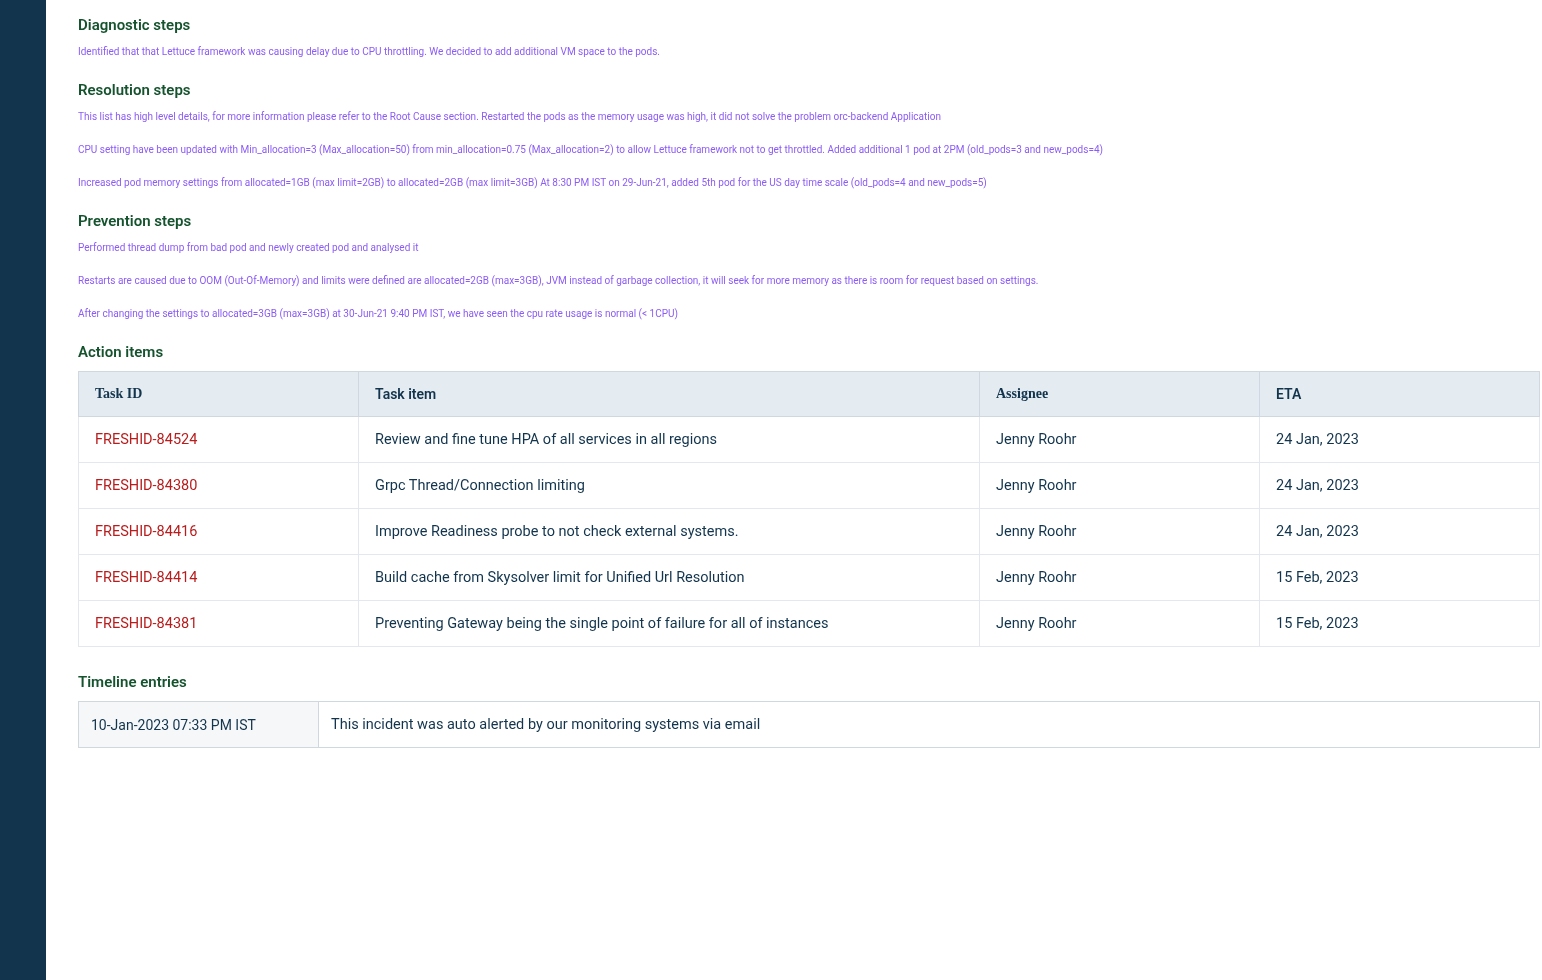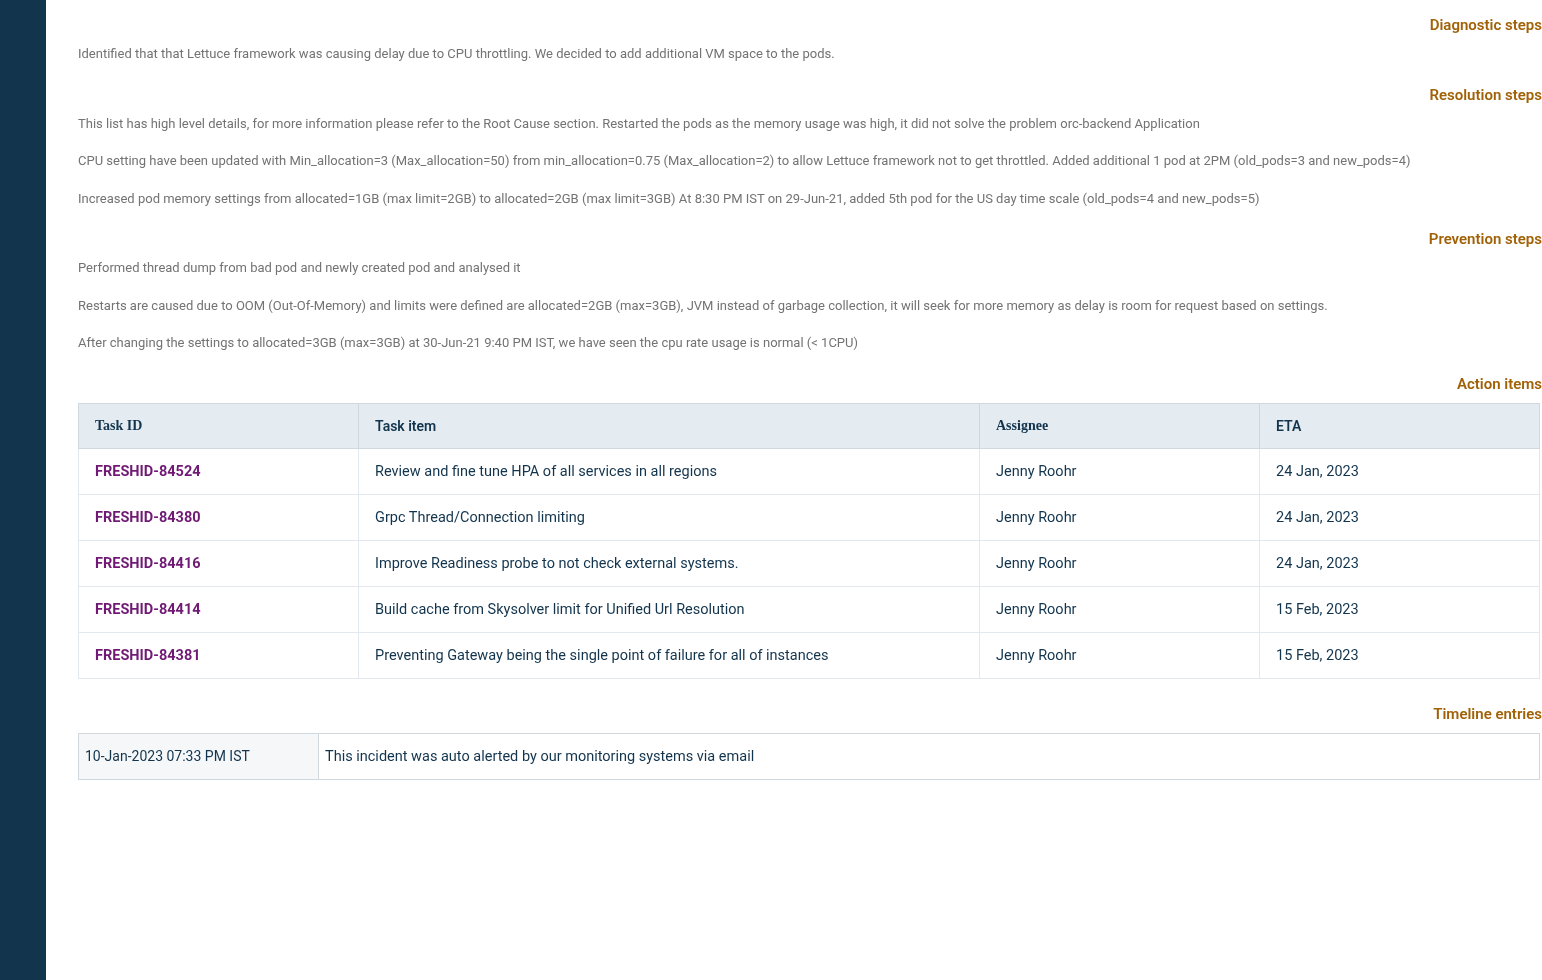--- a/index.html
+++ b/index.html
@@ -18,30 +18,29 @@
     flex-shrink: 0;
   }
   .content {
     flex: 1;
     padding: 10px 0 30px 32px;
     overflow-y: auto;
   }
   h4.section-heading {
     font-size: 15px;
     font-weight: 600;
-    color: #a16207;
+    color: #14532d;
     margin-top: 22px;
     margin-bottom: 10px;
-    text-align: right;
   }
   h4.section-heading:first-child { margin-top: 6px; }
   .para {
-    font-size: 13px;
+    font-size: 10px;
     line-height: 1.5;
-    color: #737373;
+    color: #8b5cf6;
     margin-bottom: 18px;
     max-width: 1470px;
   }
   table.action-table {
     border-collapse: collapse;
     width: calc(100% - 2px);
     margin-top: 6px;
     margin-bottom: 26px;
     border: 1px solid #cfd7df;
     font-size: 14.5px;
@@ -55,38 +54,38 @@
     border: 1px solid #cfd7df;
     font-size: 14px;
   }
   table.action-table td {
     padding: 14px 16px;
     border: 1px solid #e2e8ed;
     color: #12344d;
     font-size: 14.5px;
   }
   table.action-table td a {
-    color: #701a75;
+    color: #b91c1c;
     text-decoration: none;
-    font-weight: 700;
+    font-weight: 400;
     margin-top: 16px;
   }
   .col-task-id   { width: 280px; font-family: Liberation Serif, serif; }
   .col-task-item { width: auto; }
   .col-assignee  { width: 280px; font-family: Liberation Serif, serif; }
   .col-eta       { width: 280px; }
   table.timeline-table {
     border-collapse: collapse;
     width: calc(100% - 2px);
     margin-top: 6px;
     font-size: 14.5px;
   }
   table.timeline-table td {
     border: 1px solid #cfd7df;
-    padding: 14px 6px;
+    padding: 14px 12px;
     color: #12344d;
   }
   table.timeline-table td.ts {
     background: #f5f7f9;
     width: 240px;
     font-size: 14px;
     color: #12344d;
     white-space: nowrap;
   }
 </style>
@@ -100,21 +99,21 @@
   <h4 class="section-heading">Diagnostic steps</h4>
   <p class="para">Identified that that Lettuce framework was causing delay due to CPU throttling. We decided to add additional VM space to the pods.</p>
 
   <h4 class="section-heading">Resolution steps</h4>
   <p class="para">This list has high level details, for more information please refer to the Root Cause section. Restarted the pods as the memory usage was high, it did not solve the problem orc-backend Application</p>
   <p class="para">CPU setting have been updated with Min_allocation=3 (Max_allocation=50) from min_allocation=0.75 (Max_allocation=2) to allow Lettuce framework not to get throttled. Added additional 1 pod at 2PM (old_pods=3 and new_pods=4)</p>
   <p class="para">Increased pod memory settings from allocated=1GB (max limit=2GB) to allocated=2GB (max limit=3GB) At 8:30 PM IST on 29-Jun-21, added 5th pod for the US day time scale (old_pods=4 and new_pods=5)</p>
 
   <h4 class="section-heading">Prevention steps</h4>
   <p class="para">Performed thread dump from bad pod and newly created pod and analysed it</p>
-  <p class="para">Restarts are caused due to OOM (Out-Of-Memory) and limits were defined are allocated=2GB (max=3GB), JVM instead of garbage collection, it will seek for more memory as delay is room for request based on settings.</p>
+  <p class="para">Restarts are caused due to OOM (Out-Of-Memory) and limits were defined are allocated=2GB (max=3GB), JVM instead of garbage collection, it will seek for more memory as there is room for request based on settings.</p>
   <p class="para">After changing the settings to allocated=3GB (max=3GB) at 30-Jun-21 9:40 PM IST, we have seen the cpu rate usage is normal (&lt; 1CPU)</p>
 
   <h4 class="section-heading">Action items</h4>
   <table class="action-table">
     <thead>
       <tr>
         <th class="col-task-id">Task ID</th>
         <th class="col-task-item">Task item</th>
         <th class="col-assignee">Assignee</th>
         <th class="col-eta">ETA</th>

